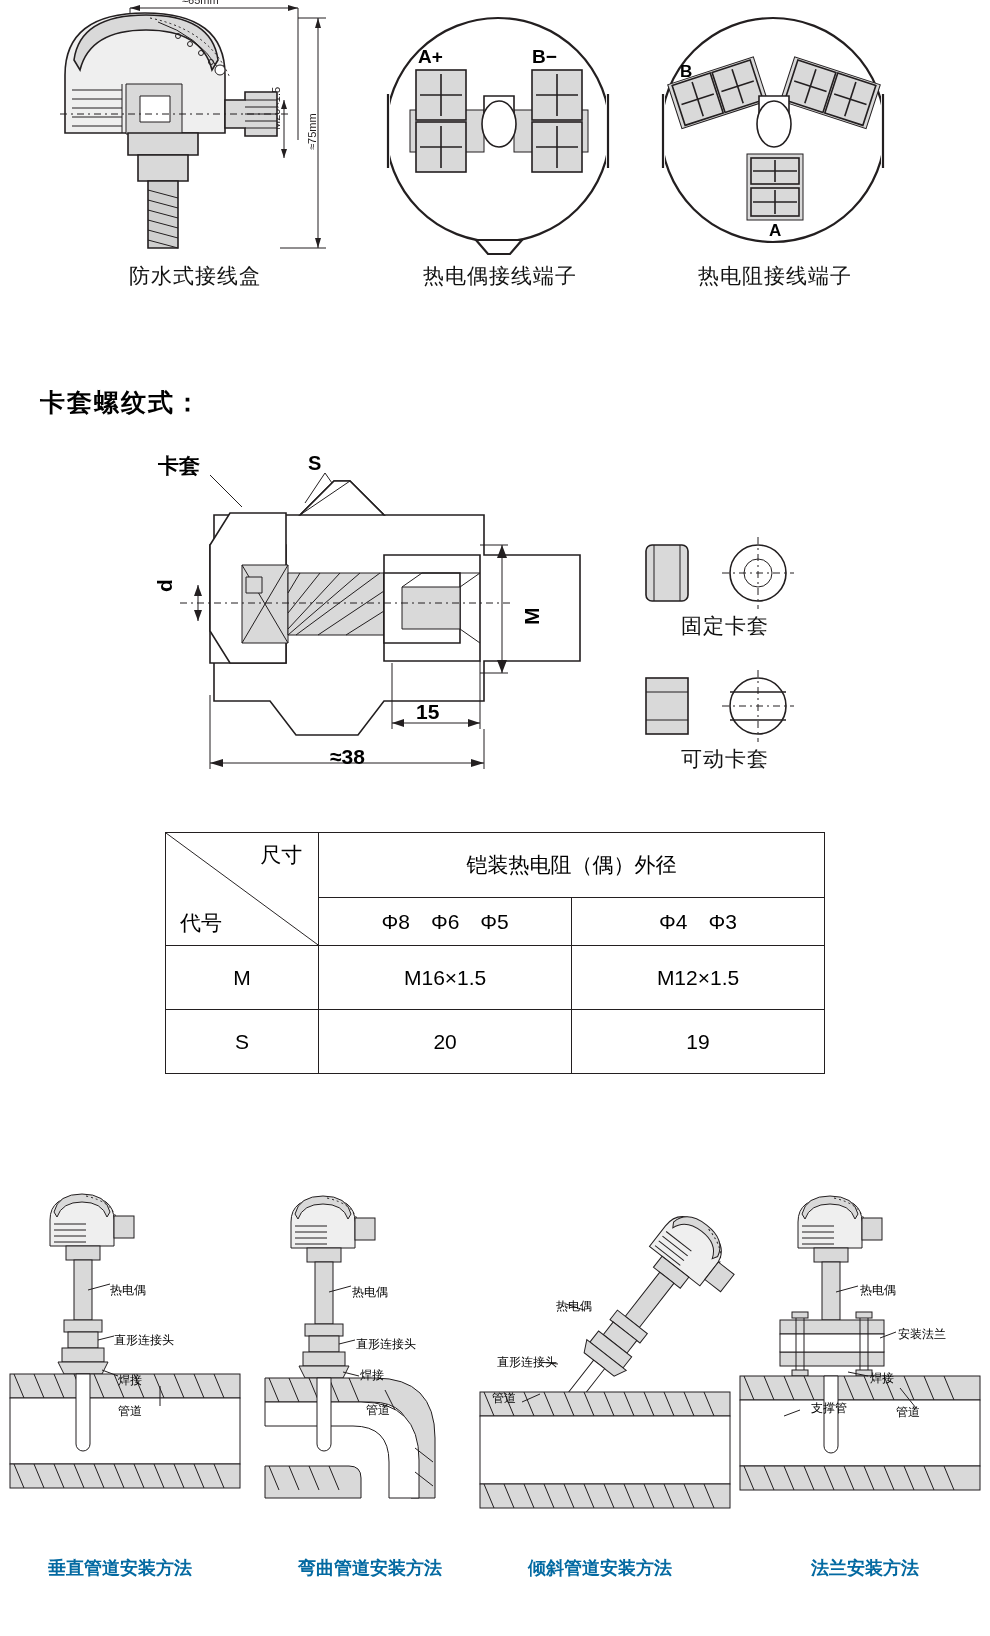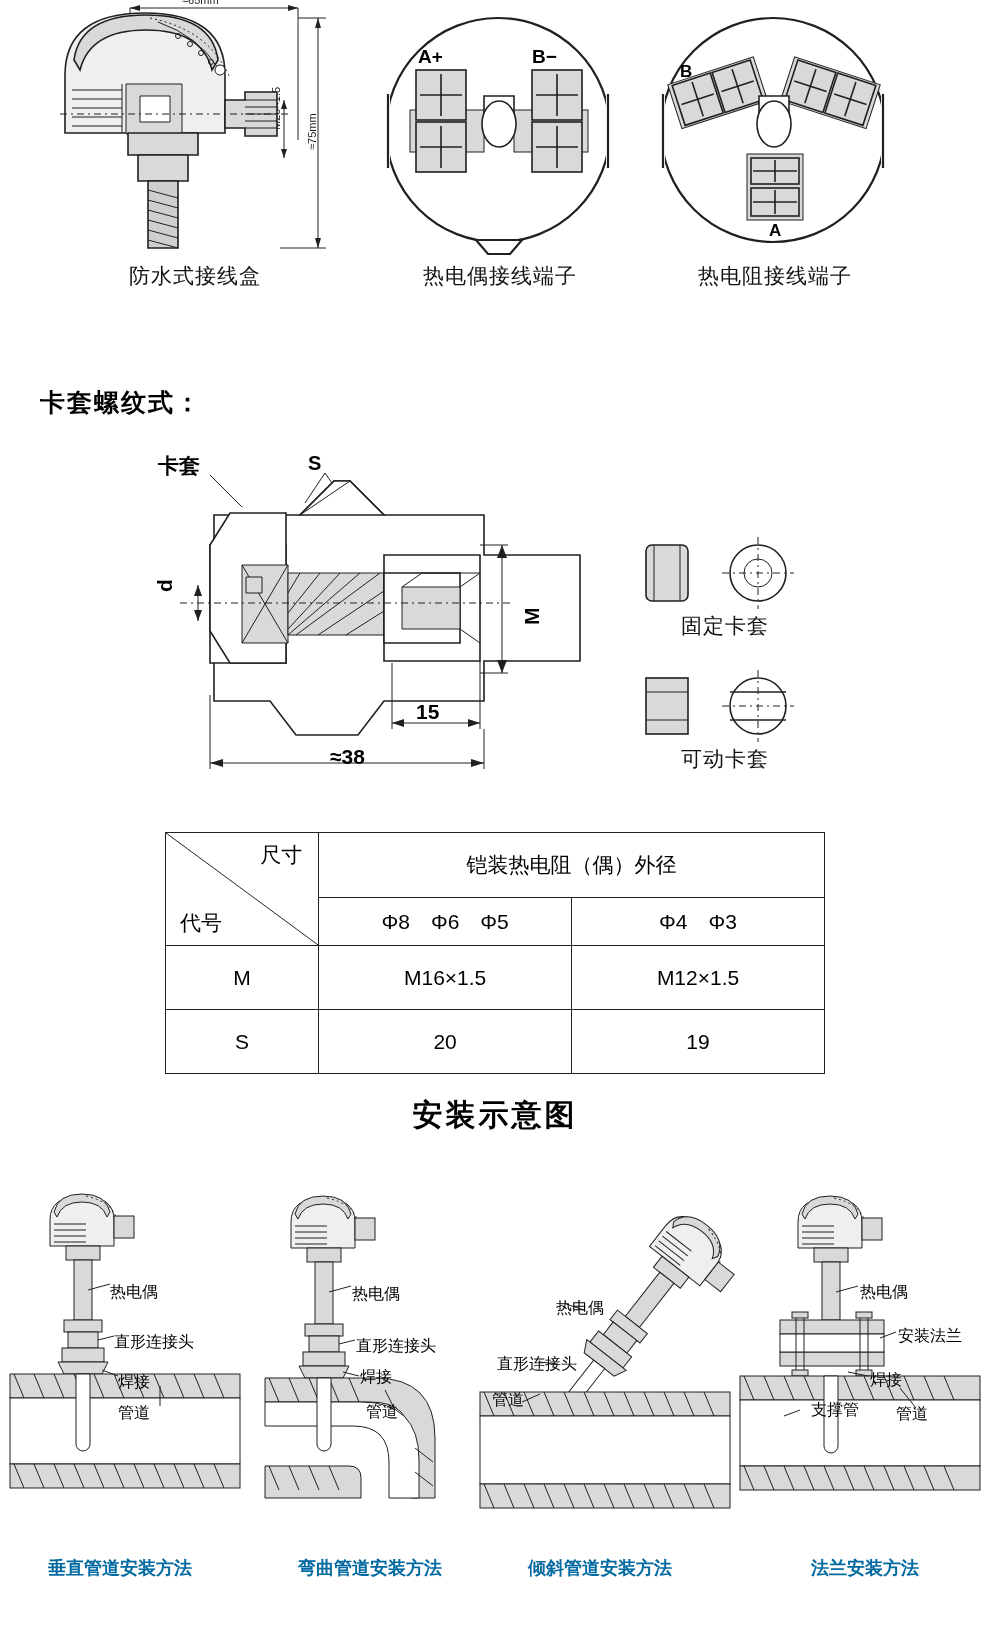--- a/index.html
+++ b/index.html
@@ -29,21 +29,21 @@
     font-weight: normal;
     color: #111;
     letter-spacing: 1px;
   }
   .cap-sm {
     text-align: center;
     font-size: 18px;
     font-weight: bold;
     color: #0369a1;
   }
-  .tiny { font-size: 16px; }
+  .tiny { font-size: 12px; }
   .lbl-bold { font-weight: bold; }
 
   
   .section-title {
     font-size: 25px;
     font-weight: bold;
     letter-spacing: 2px;
   }
   .big-title {
     font-size: 30px;
@@ -398,21 +398,20 @@
       </tr>
       <tr>
         <td style="height:55px;">S</td>
         <td>20</td>
         <td>19</td>
       </tr>
     </tbody>
       </table>
   </div>
 
-  <div class="abs big-title" style="left:0; top:1095px;">安装示意图</div>
 
   <div class="abs" style="left:10px; top:1180px; width:230px; height:360px;">
     <svg viewBox="0 0 230 360" width="230" height="360">
 
       <path class="ln thin filllight" d="M40 40 q0 -24 32 -24 q32 0 32 24 l0 26 l-64 0 z"></path>
       <path class="ln thin fillgrey" d="M44 32 q4 -18 28 -18 q24 0 28 18 l-3 5 q-5 -15 -25 -15 q-20 0 -25 15 z"></path>
       <path class="ln thin dot" d="M76 16 q26 6 30 22"></path>
       <g class="ln thin">
         <line x1="44" y1="44" x2="76" y2="44"></line>
         <line x1="44" y1="50" x2="76" y2="50"></line>

